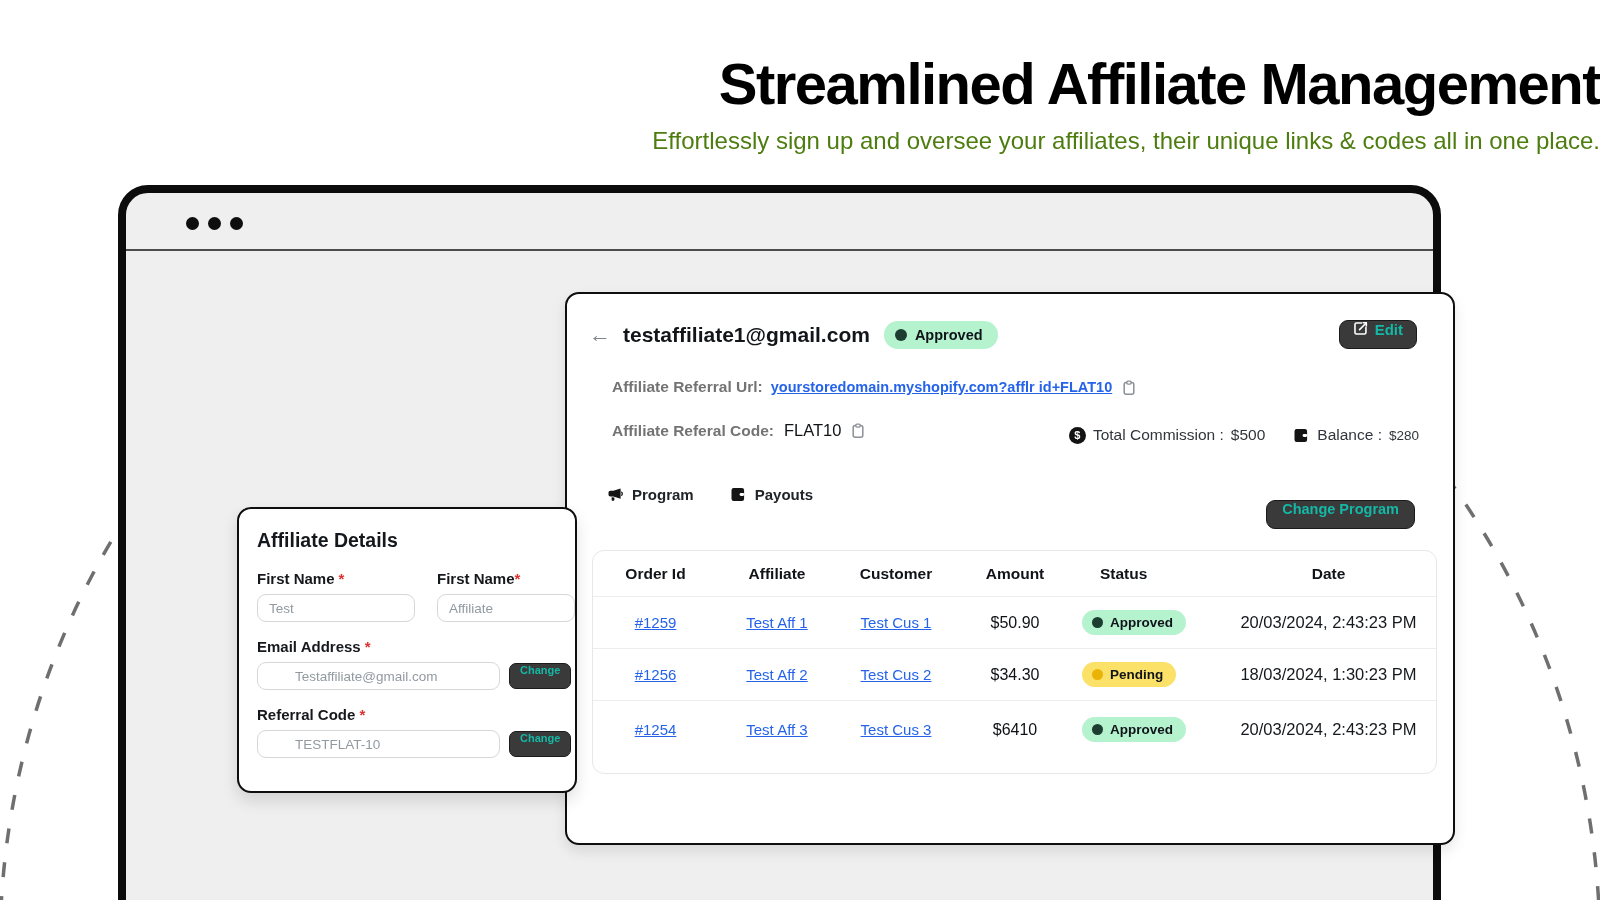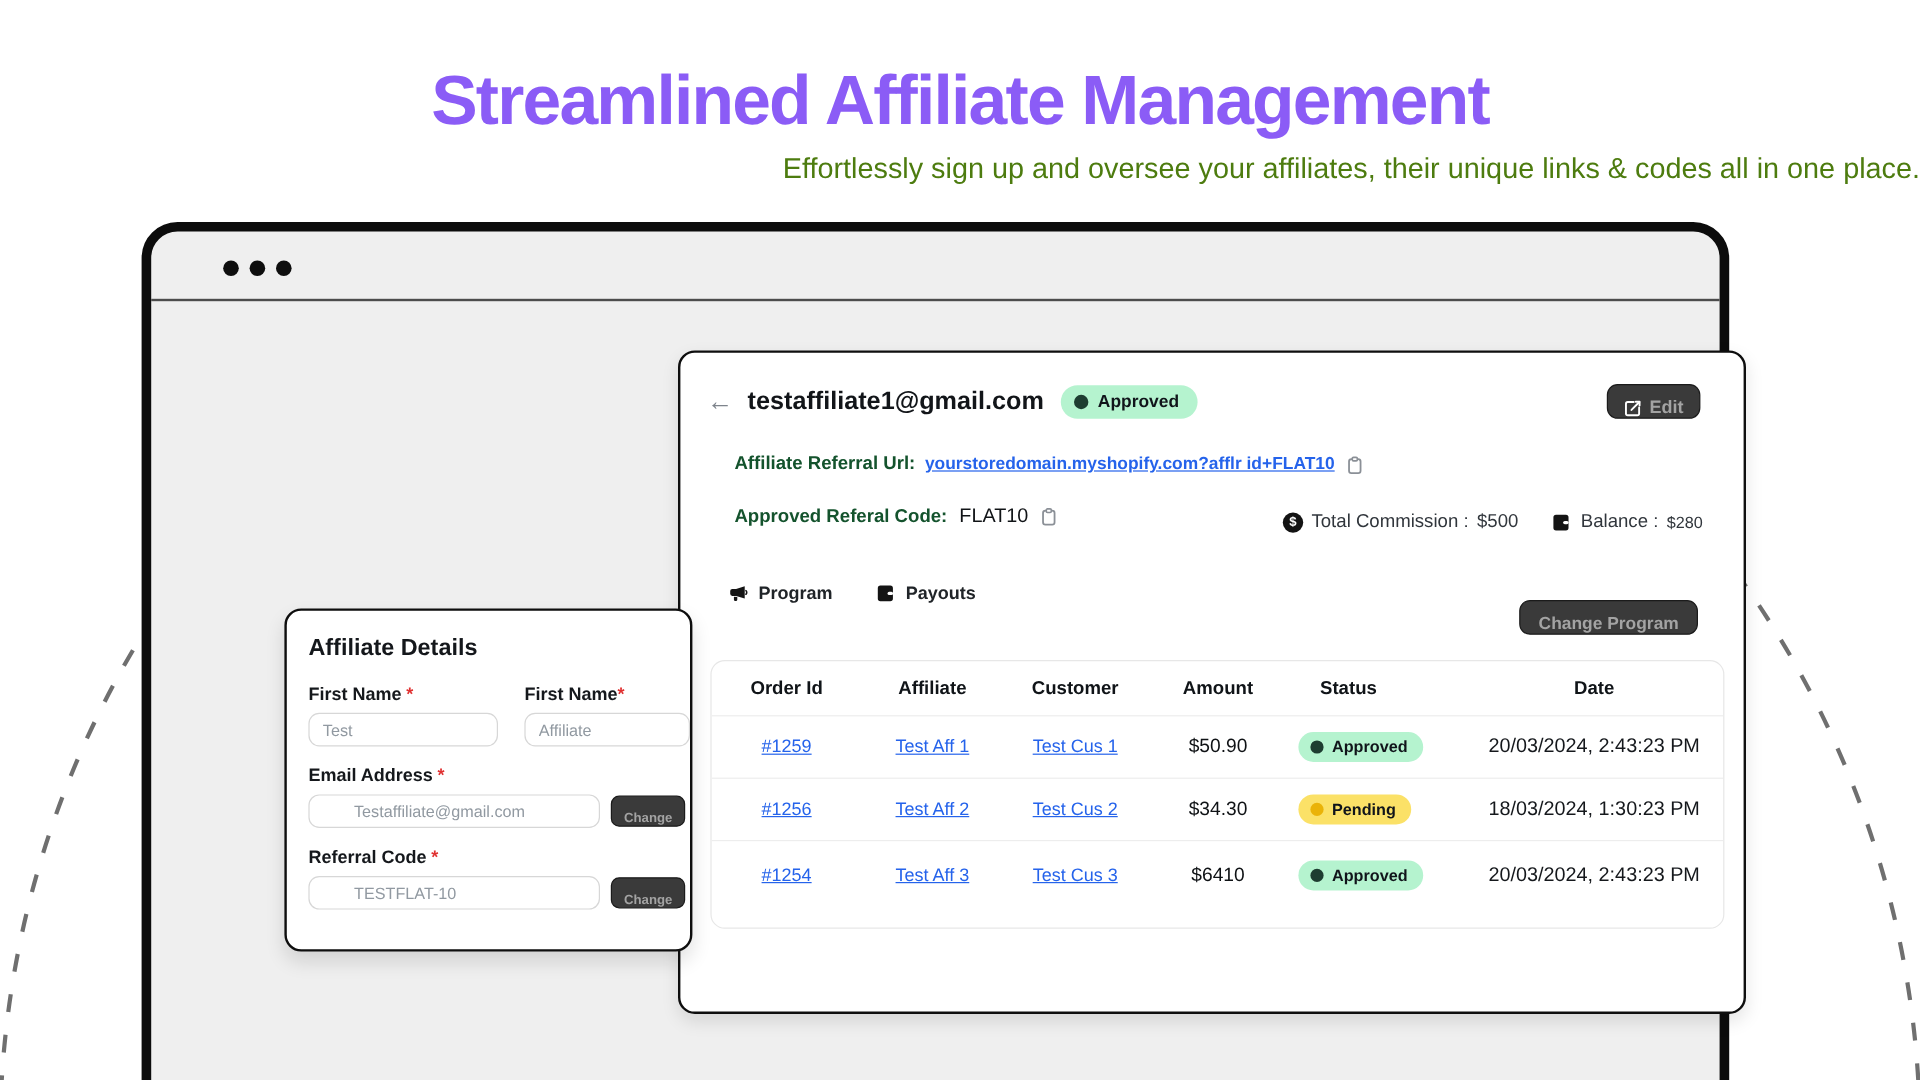--- a/index.html
+++ b/index.html
@@ -1,22 +1,22 @@
 <!DOCTYPE html>
 <html><head>
 <meta charset="utf-8">
 <style>
   * { margin:0; padding:0; box-sizing:border-box; }
   html,body { width:1600px; height:900px; overflow:hidden; background:#ffffff;
               font-family:"Liberation Sans","DejaVu Sans",sans-serif; }
   .stage { position:relative; width:1600px; height:900px; }
 
   
-  .hero-title { position:absolute; top:50px; left:0; width:1600px; text-align:center;
-    font-size:58px; font-weight:800; letter-spacing:-1.5px; color:#8b5cf6; }
+  .hero-title { position:absolute; top:50px; left:0; width:1600px; text-align:right;
+    font-size:58px; font-weight:800; letter-spacing:-1.5px; color:#000000; }
   .hero-sub { position:absolute; top:127px; left:0; width:1600px; text-align:right;
     font-size:24px; color:#4d7c0f; }
 
   
   .arc-svg { position:absolute; left:0; top:420px; z-index:0; }
 
   
   .browser { position:absolute; left:118px; top:185px; width:1323px; height:760px;
     background:#efefef; border:8px solid #0c0c0c; border-radius:30px; z-index:1; }
   .browser-bar { position:relative; height:56px; }
@@ -34,29 +34,29 @@
   .dc-email { font-size:21px; font-weight:700; color:#121519; }
   .badge { display:inline-flex; align-items:center; border-radius:16px; font-weight:600; color:#10141a; }
   .badge .bdot { border-radius:50%; }
   .badge-green { background:#b5f3cf; } .badge-green .bdot { background:#1e3d31; }
   .badge-yellow { background:#fbe167; } .badge-yellow .bdot { background:#eab308; }
   .badge-lg { font-size:14.5px; padding:6px 15px 6px 11px; margin-left:14px; }
   .badge-lg .bdot { width:12px; height:12px; margin-right:8px; }
   .badge-sm { font-size:13.5px; padding:5px 13px 5px 10px; }
   .badge-sm .bdot { width:11px; height:11px; margin-right:7px; }
 
-  .btn-dark { background:#3a3a3a; color:#a3a3a3; border:1px solid #1b1b1b; border-radius:9px;
-    font-weight:700; display:inline-flex; align-items:flex-end; justify-content:center;
+  .btn-dark { background:#3a3a3a; color:#14b8a6; border:1px solid #1b1b1b; border-radius:9px;
+    font-weight:700; display:inline-flex; align-items:flex-start; justify-content:center;
     cursor:pointer; font-family:inherit; }
   .edit-btn { margin-left:auto; font-size:15px; height:29px; padding:0 13px; gap:7px; }
 
   .dc-row { position:absolute; left:45px; display:flex; align-items:center; }
   .row-url { top:84px; }
   .row-code { top:127px; }
-  .dc-label { font-size:15.5px; font-weight:700; color:#14532d; }
+  .dc-label { font-size:15.5px; font-weight:700; color:#737373; }
   .link { color:#2563eb; text-decoration:underline; cursor:pointer; }
   .url-link { font-size:14.5px; font-weight:600; margin-left:8px; }
   .code-value { font-size:16.5px; color:#101316; margin-left:10px; }
   .copy-icon { margin-left:9px; cursor:pointer; display:inline-flex; }
 
   .dc-stats { position:absolute; right:34px; top:132px; display:flex; align-items:center; gap:28px; }
   .stat { display:flex; align-items:center; gap:7px; font-size:15.5px; color:#31363c; }
   .coin { width:17px; height:17px; border-radius:50%; background:#131313; color:#fff;
     font-size:11px; font-weight:700; display:inline-flex; align-items:center; justify-content:center; }
   .stat-small { font-size:13.5px; }
@@ -149,21 +149,21 @@
       <a class="link url-link">yourstoredomain.myshopify.com?afflr id+FLAT10</a>
       <span class="copy-icon">
         <svg class="icon-svg" width="16" height="17" viewBox="0 0 16 17">
           <rect x="3.2" y="3.6" width="9.6" height="11.6" rx="2" fill="none" stroke="#8b9097" stroke-width="1.5"></rect>
           <rect x="5.9" y="2.1" width="4.2" height="3" rx="1" fill="#ffffff" stroke="#8b9097" stroke-width="1.4"></rect>
         </svg>
       </span>
     </div>
 
     <div class="dc-row row-code">
-      <span class="dc-label">Approved Referal Code:</span>
+      <span class="dc-label">Affiliate Referal Code:</span>
       <span class="code-value">FLAT10</span>
       <span class="copy-icon">
         <svg class="icon-svg" width="16" height="17" viewBox="0 0 16 17">
           <rect x="3.2" y="3.6" width="9.6" height="11.6" rx="2" fill="none" stroke="#8b9097" stroke-width="1.5"></rect>
           <rect x="5.9" y="2.1" width="4.2" height="3" rx="1" fill="#ffffff" stroke="#8b9097" stroke-width="1.4"></rect>
         </svg>
       </span>
     </div>
 
     <div class="dc-stats">

